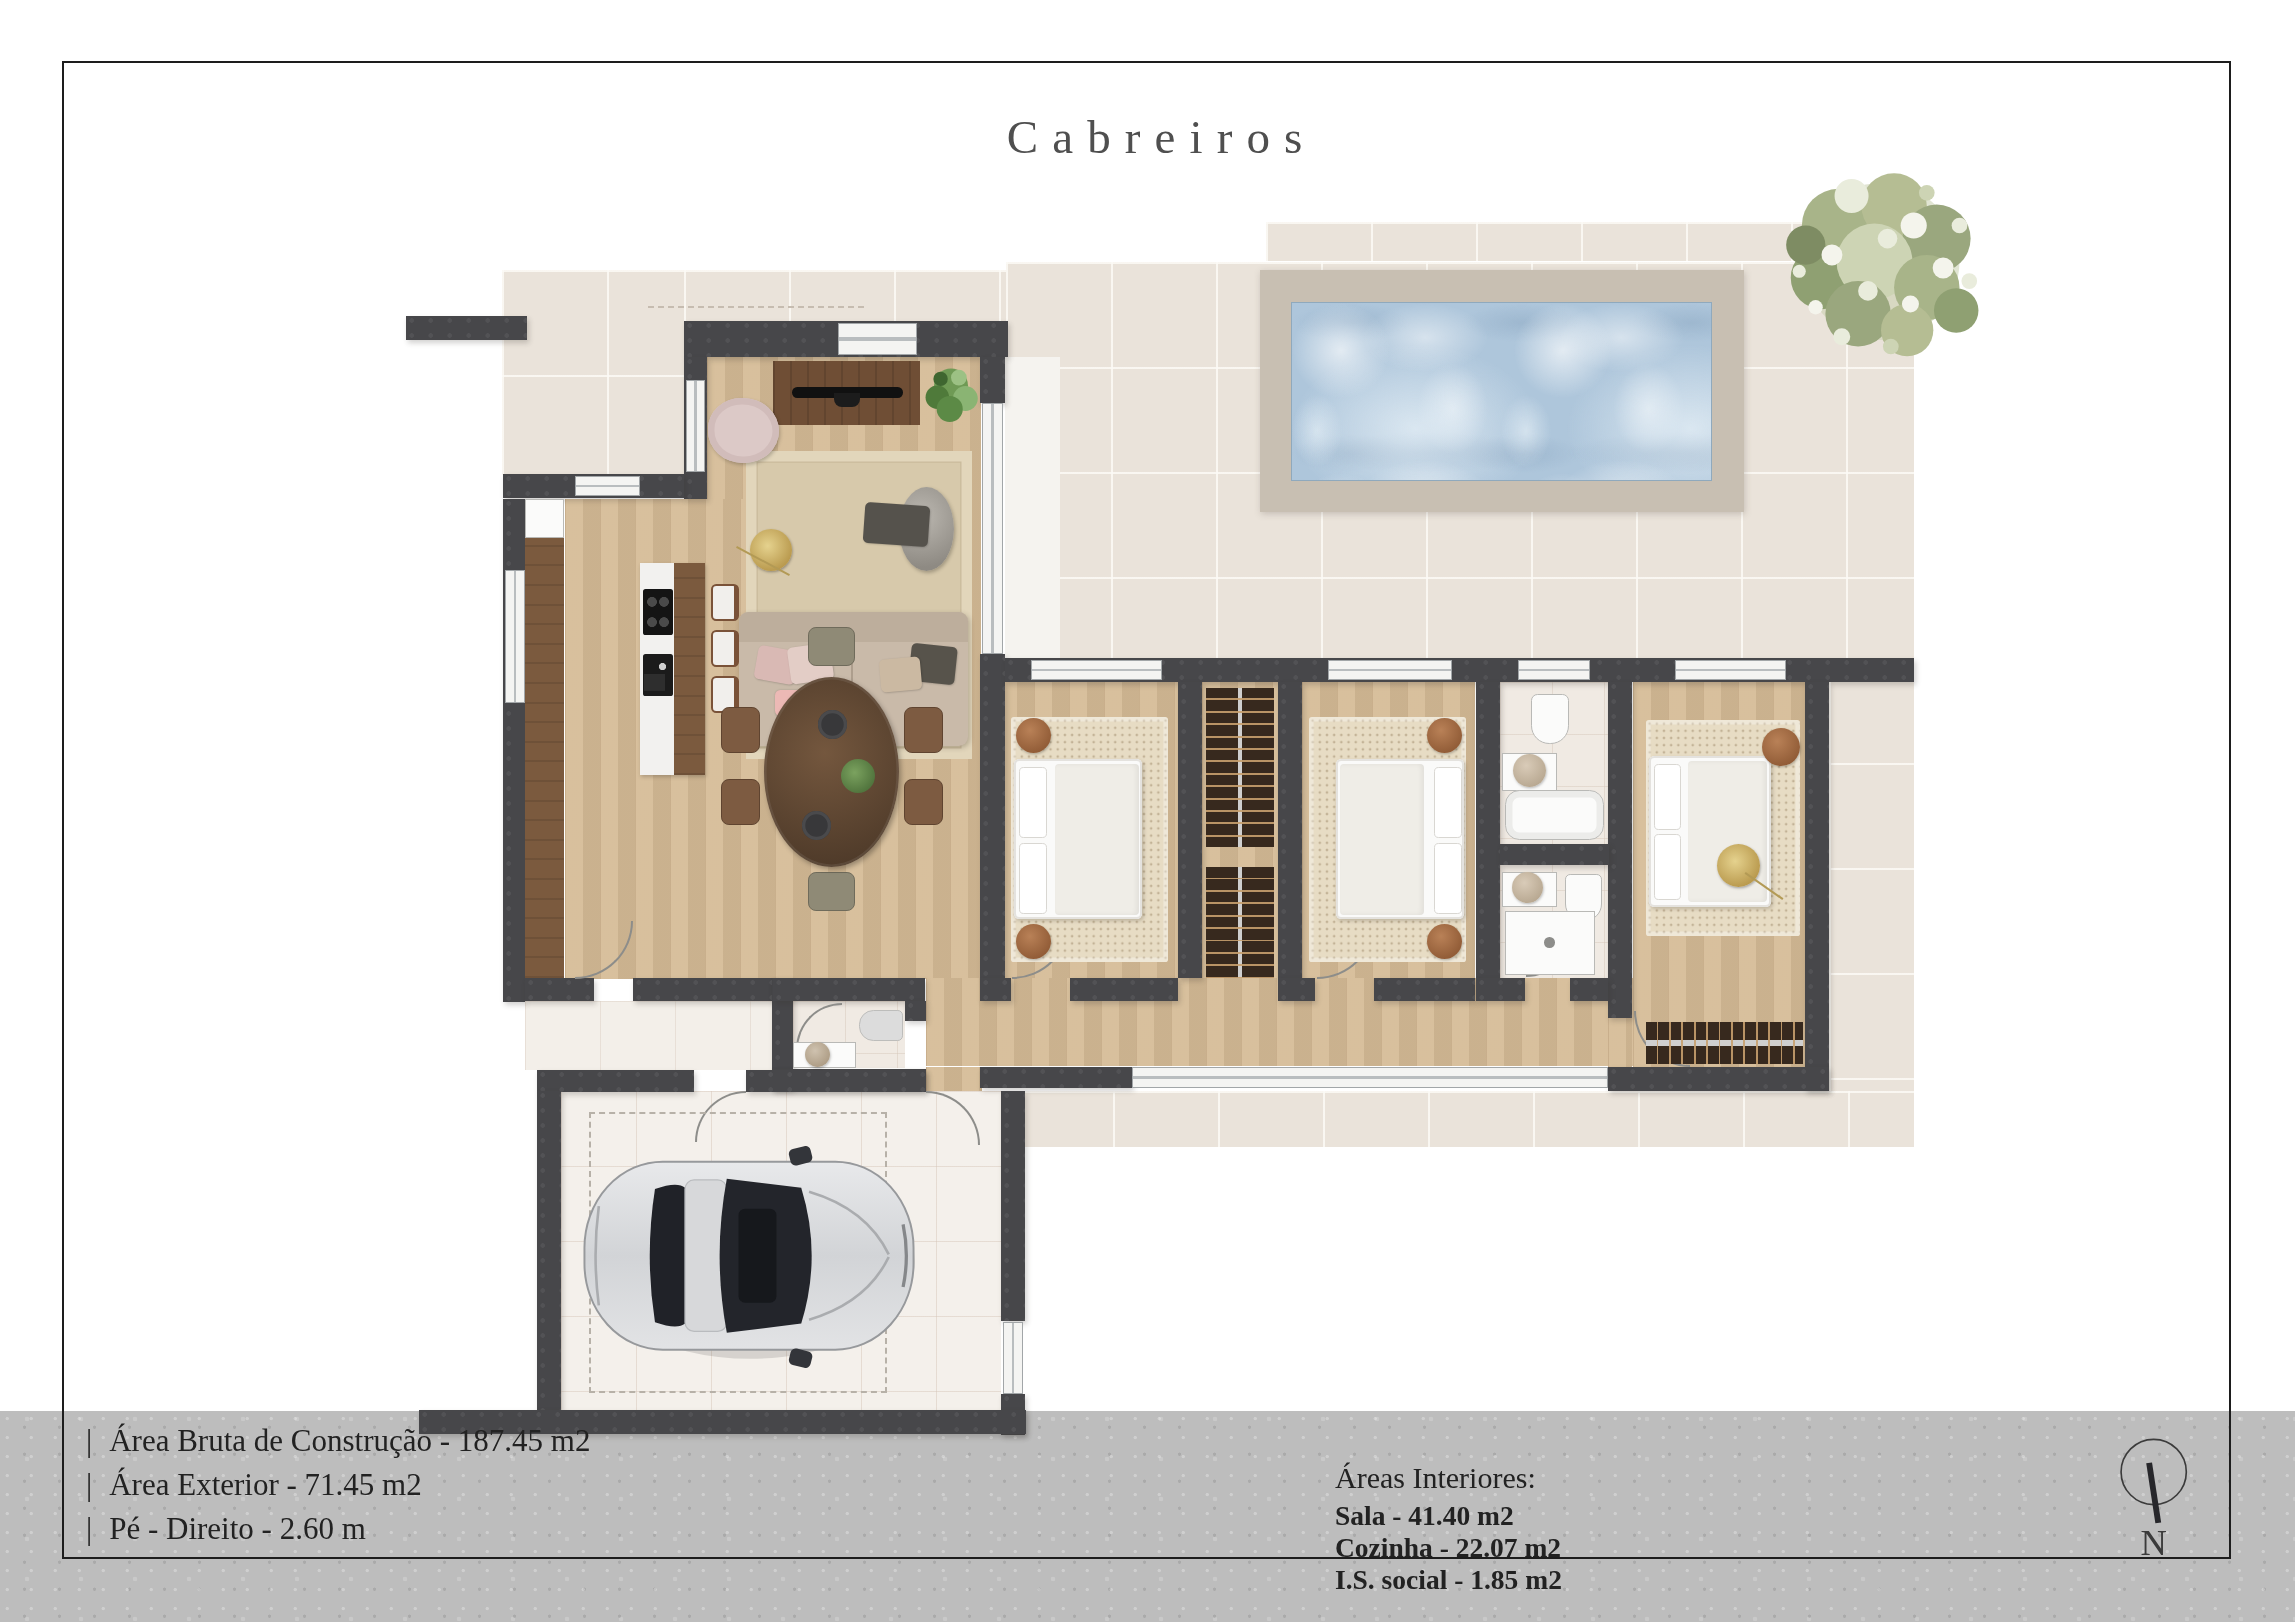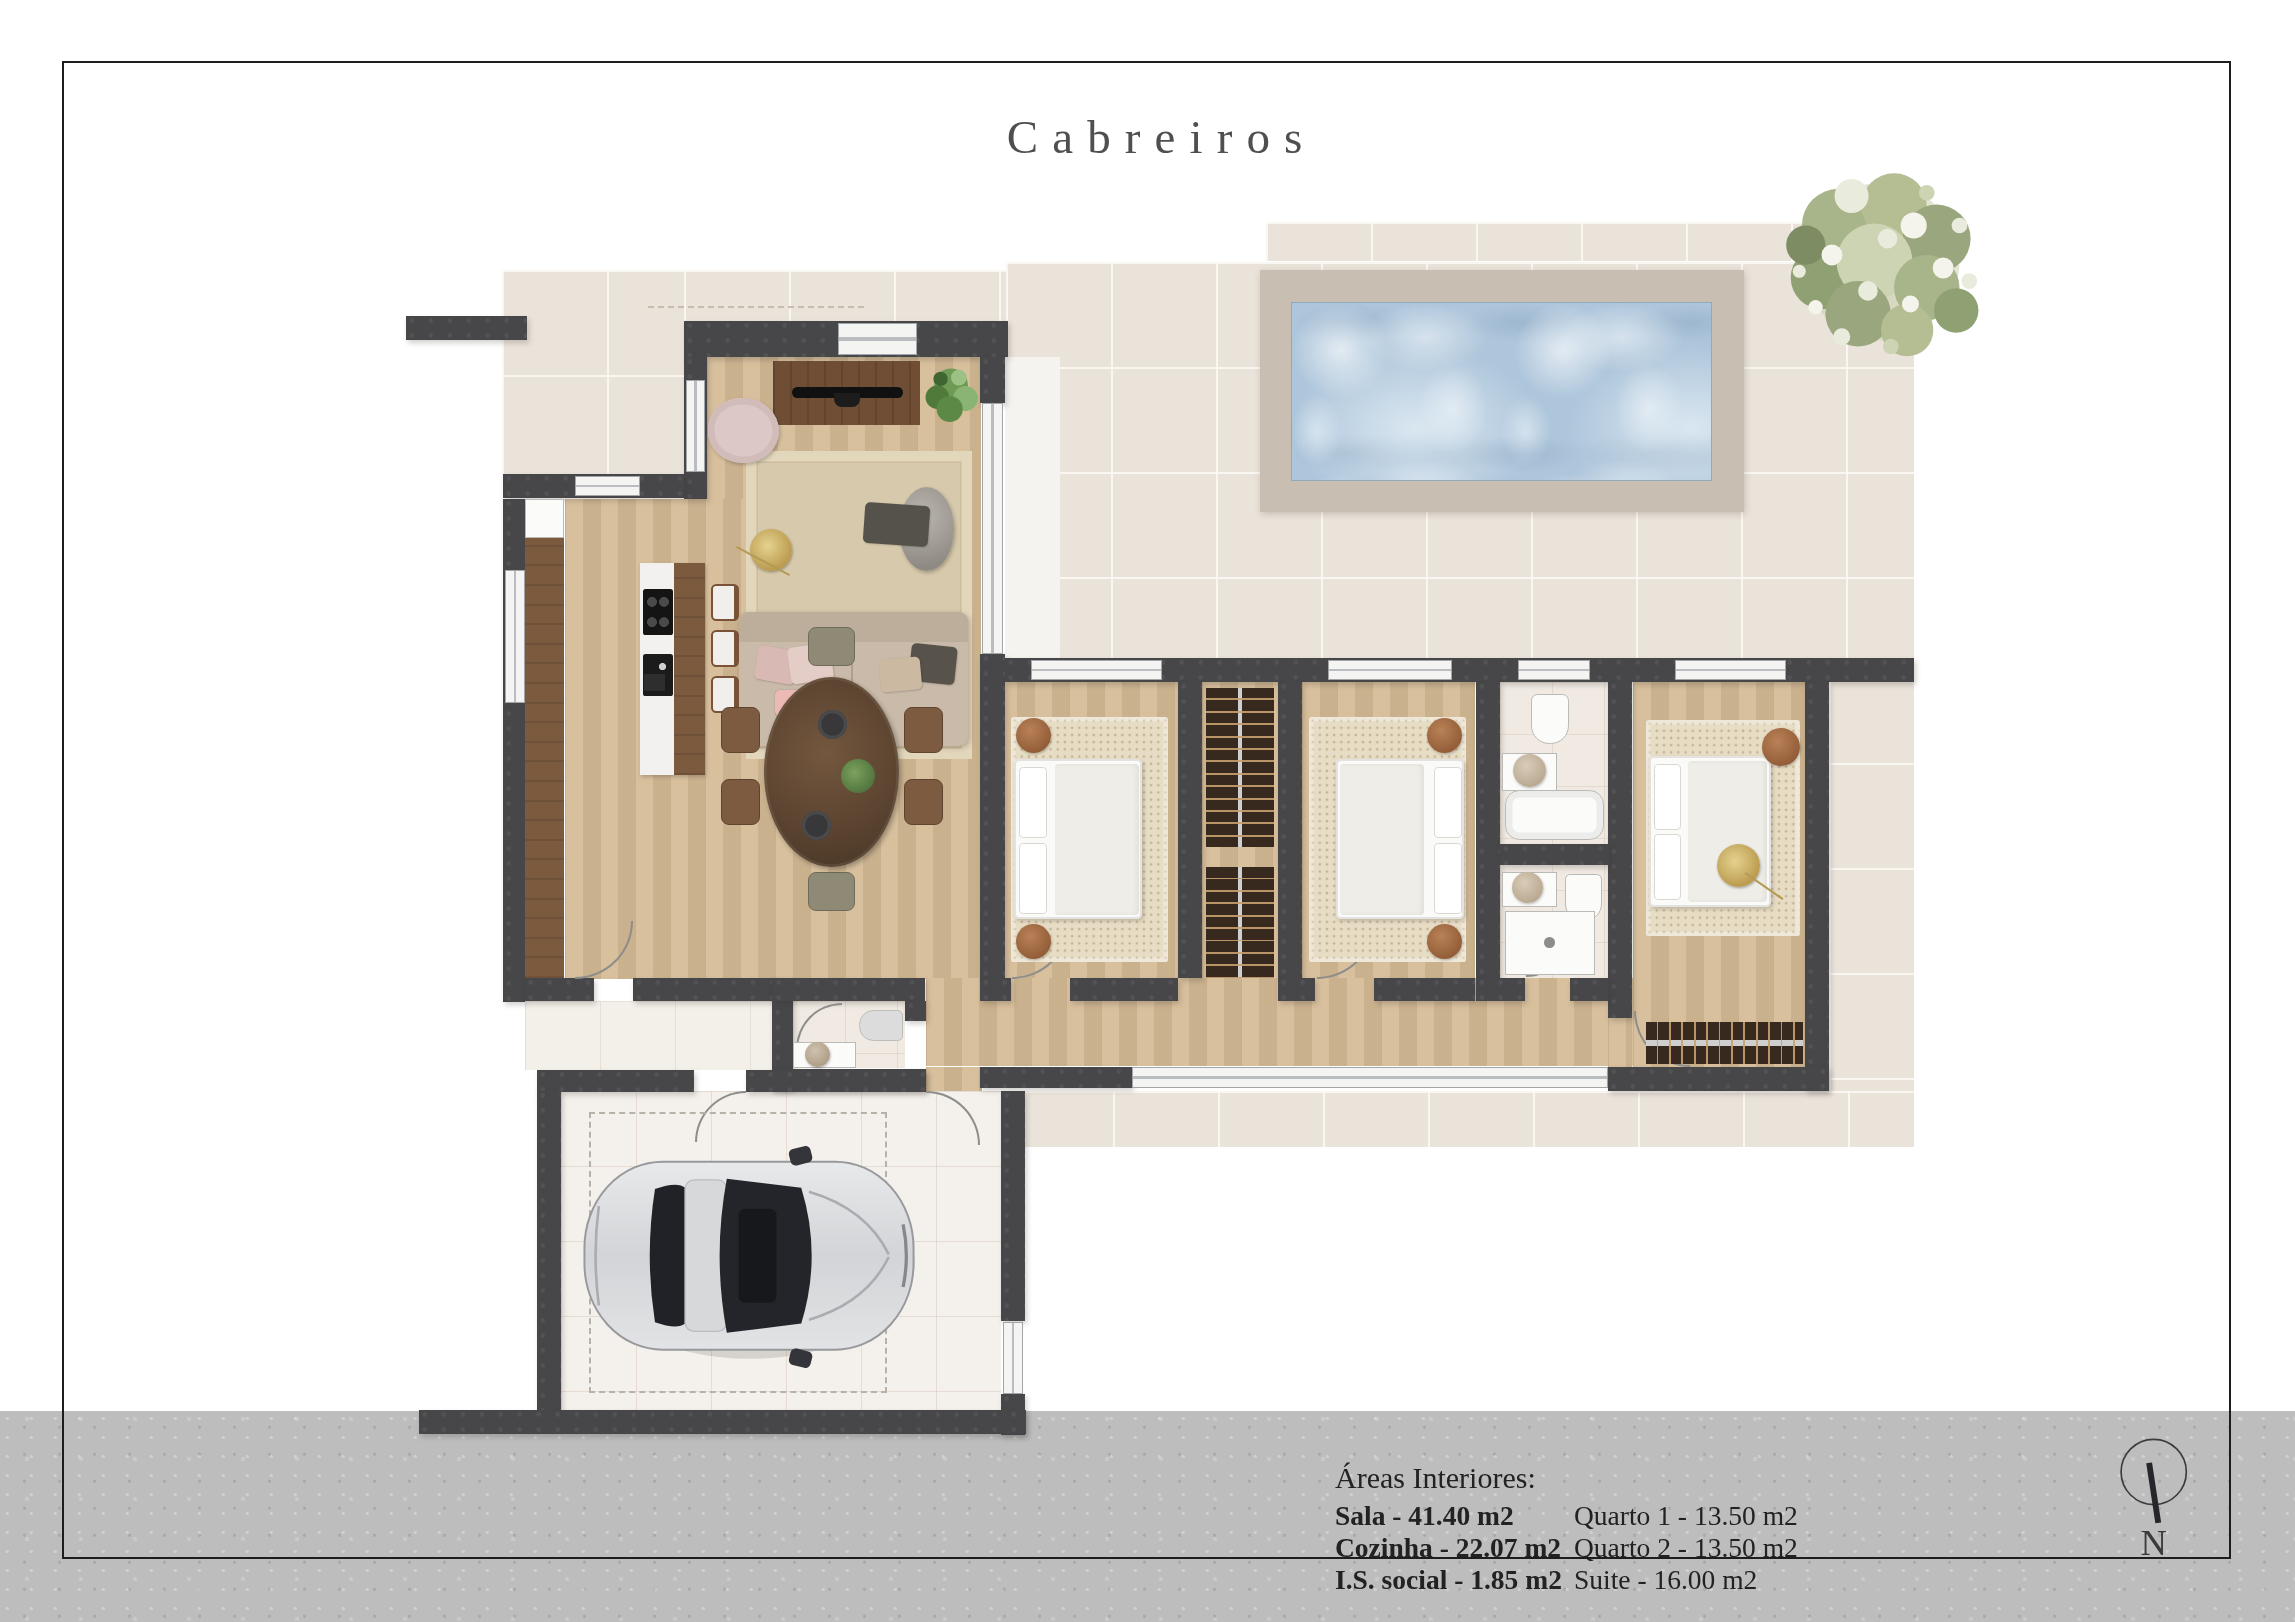--- a/index.html
+++ b/index.html
@@ -354,34 +354,34 @@
           <circle cx="320" cy="205" r="12" fill="#e9ecdc"></circle>
         <circle cx="60" cy="190" r="10" fill="#e9ecdc"></circle>
           <circle cx="255" cy="70" r="12" fill="#cdd4b4"></circle>
       </g>
     </svg>
   </div>
 
   <div class="brand">Cabreiros</div>
 
 
+  <div class="info-left">
+    <div><span class="pipe">|</span><span>Área Bruta de Construção - 187.45 m2</span></div>
+    <div><span class="pipe">|</span><span>Área Exterior - 71.45 m2</span></div>
+    <div><span class="pipe">|</span><span>Pé - Direito - 2.60 m</span></div>
+  </div>
 
   <div class="areas">
     <div class="heading">Áreas Interiores:</div>
     <div class="cols">
       <div class="col c1">
         <span>Sala - 41.40 m2</span>
         <span>Cozinha - 22.07 m2</span>
         <span>I.S. social - 1.85 m2</span>
       </div>
-      <div class="col c2">
-        <span>Quarto 1 - 13.50 m2</span>
-        <span>Quarto 2 - 13.50 m2</span>
-        <span>Suite - 16.00 m2</span>
-      </div>
     </div>
   </div>
 
   <svg class="compass" width="98" height="137" viewBox="0 0 150 210">
     <circle cx="73" cy="72" r="50" fill="none" stroke="#3b3b3b" stroke-width="2.5"></circle>
     <line x1="66" y1="58" x2="80" y2="150" stroke="#27272b" stroke-width="9"></line>
     <text x="73" y="200" text-anchor="middle" font-family="Liberation Serif, serif" font-size="56" fill="#3b3b3b">N</text>
   </svg>
 
   <div class="frame"></div>

